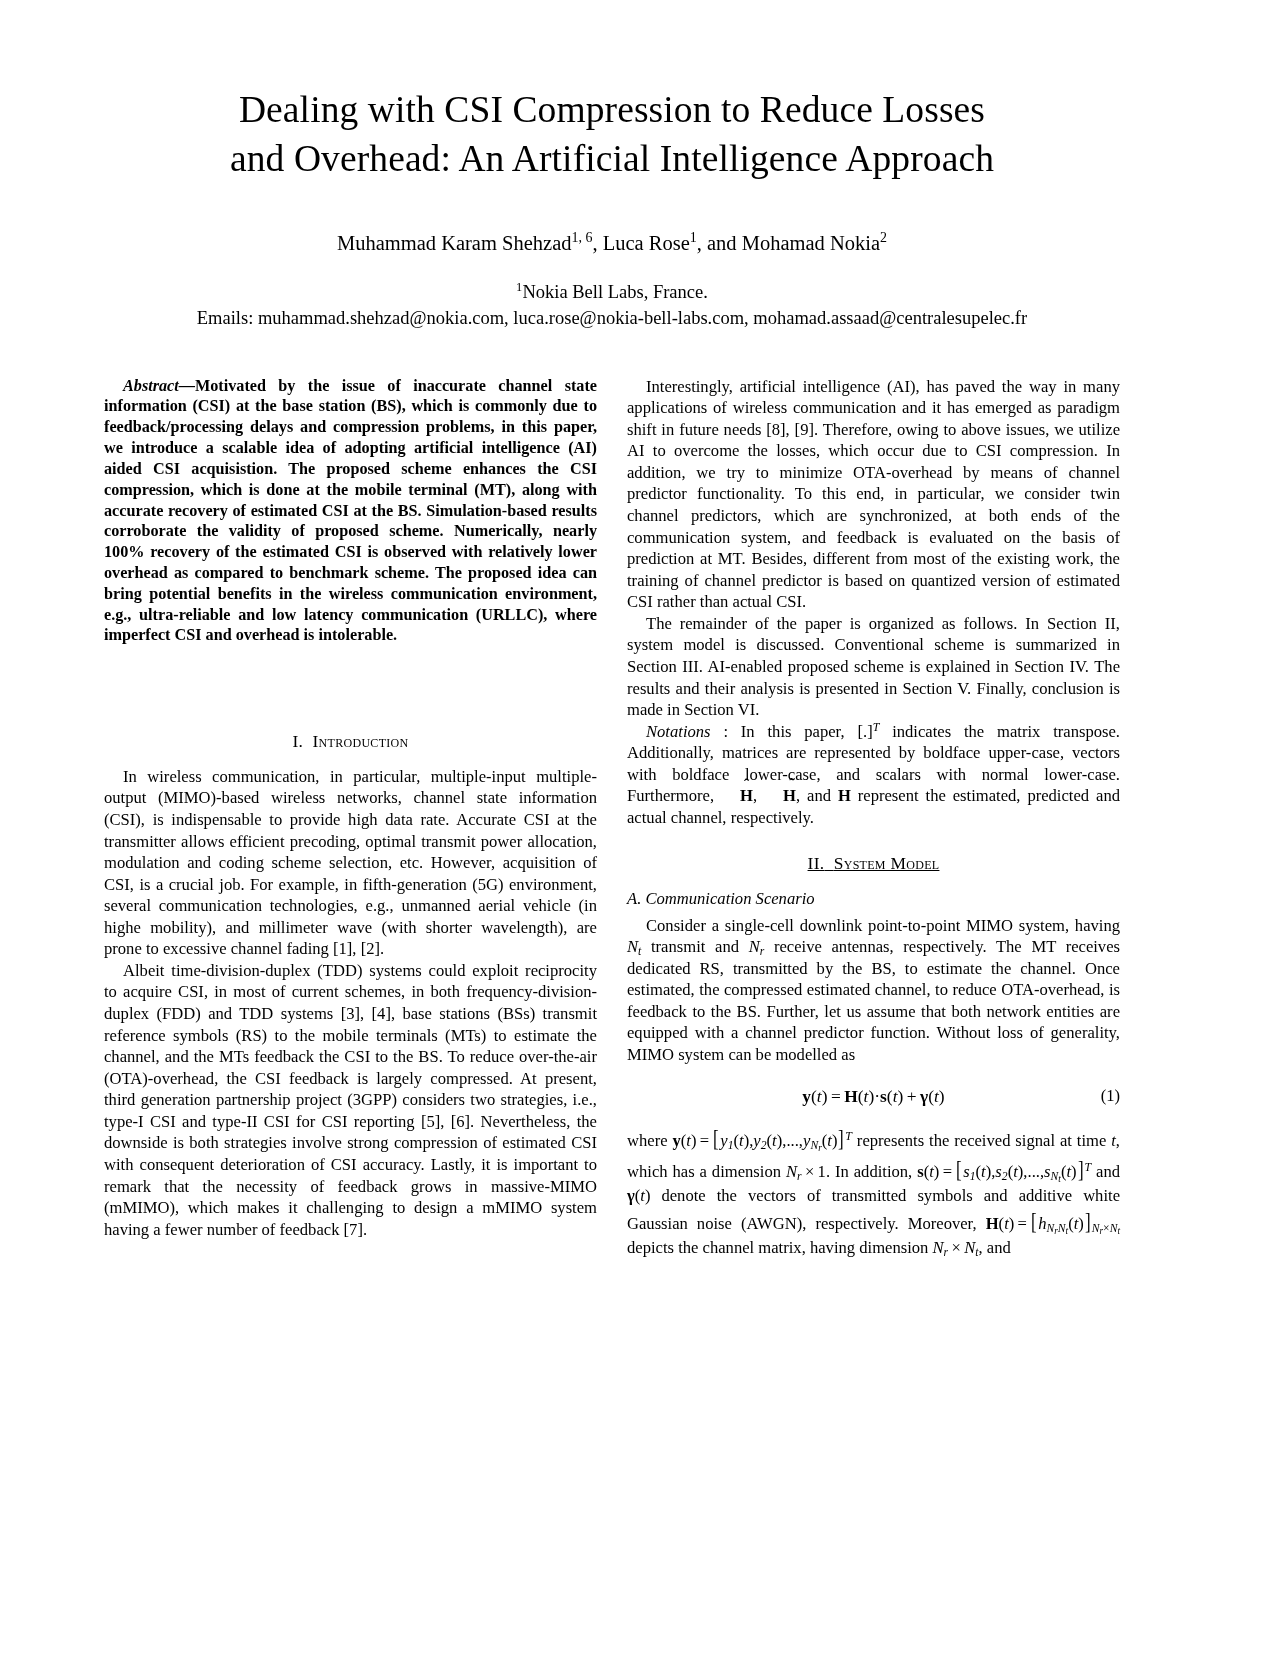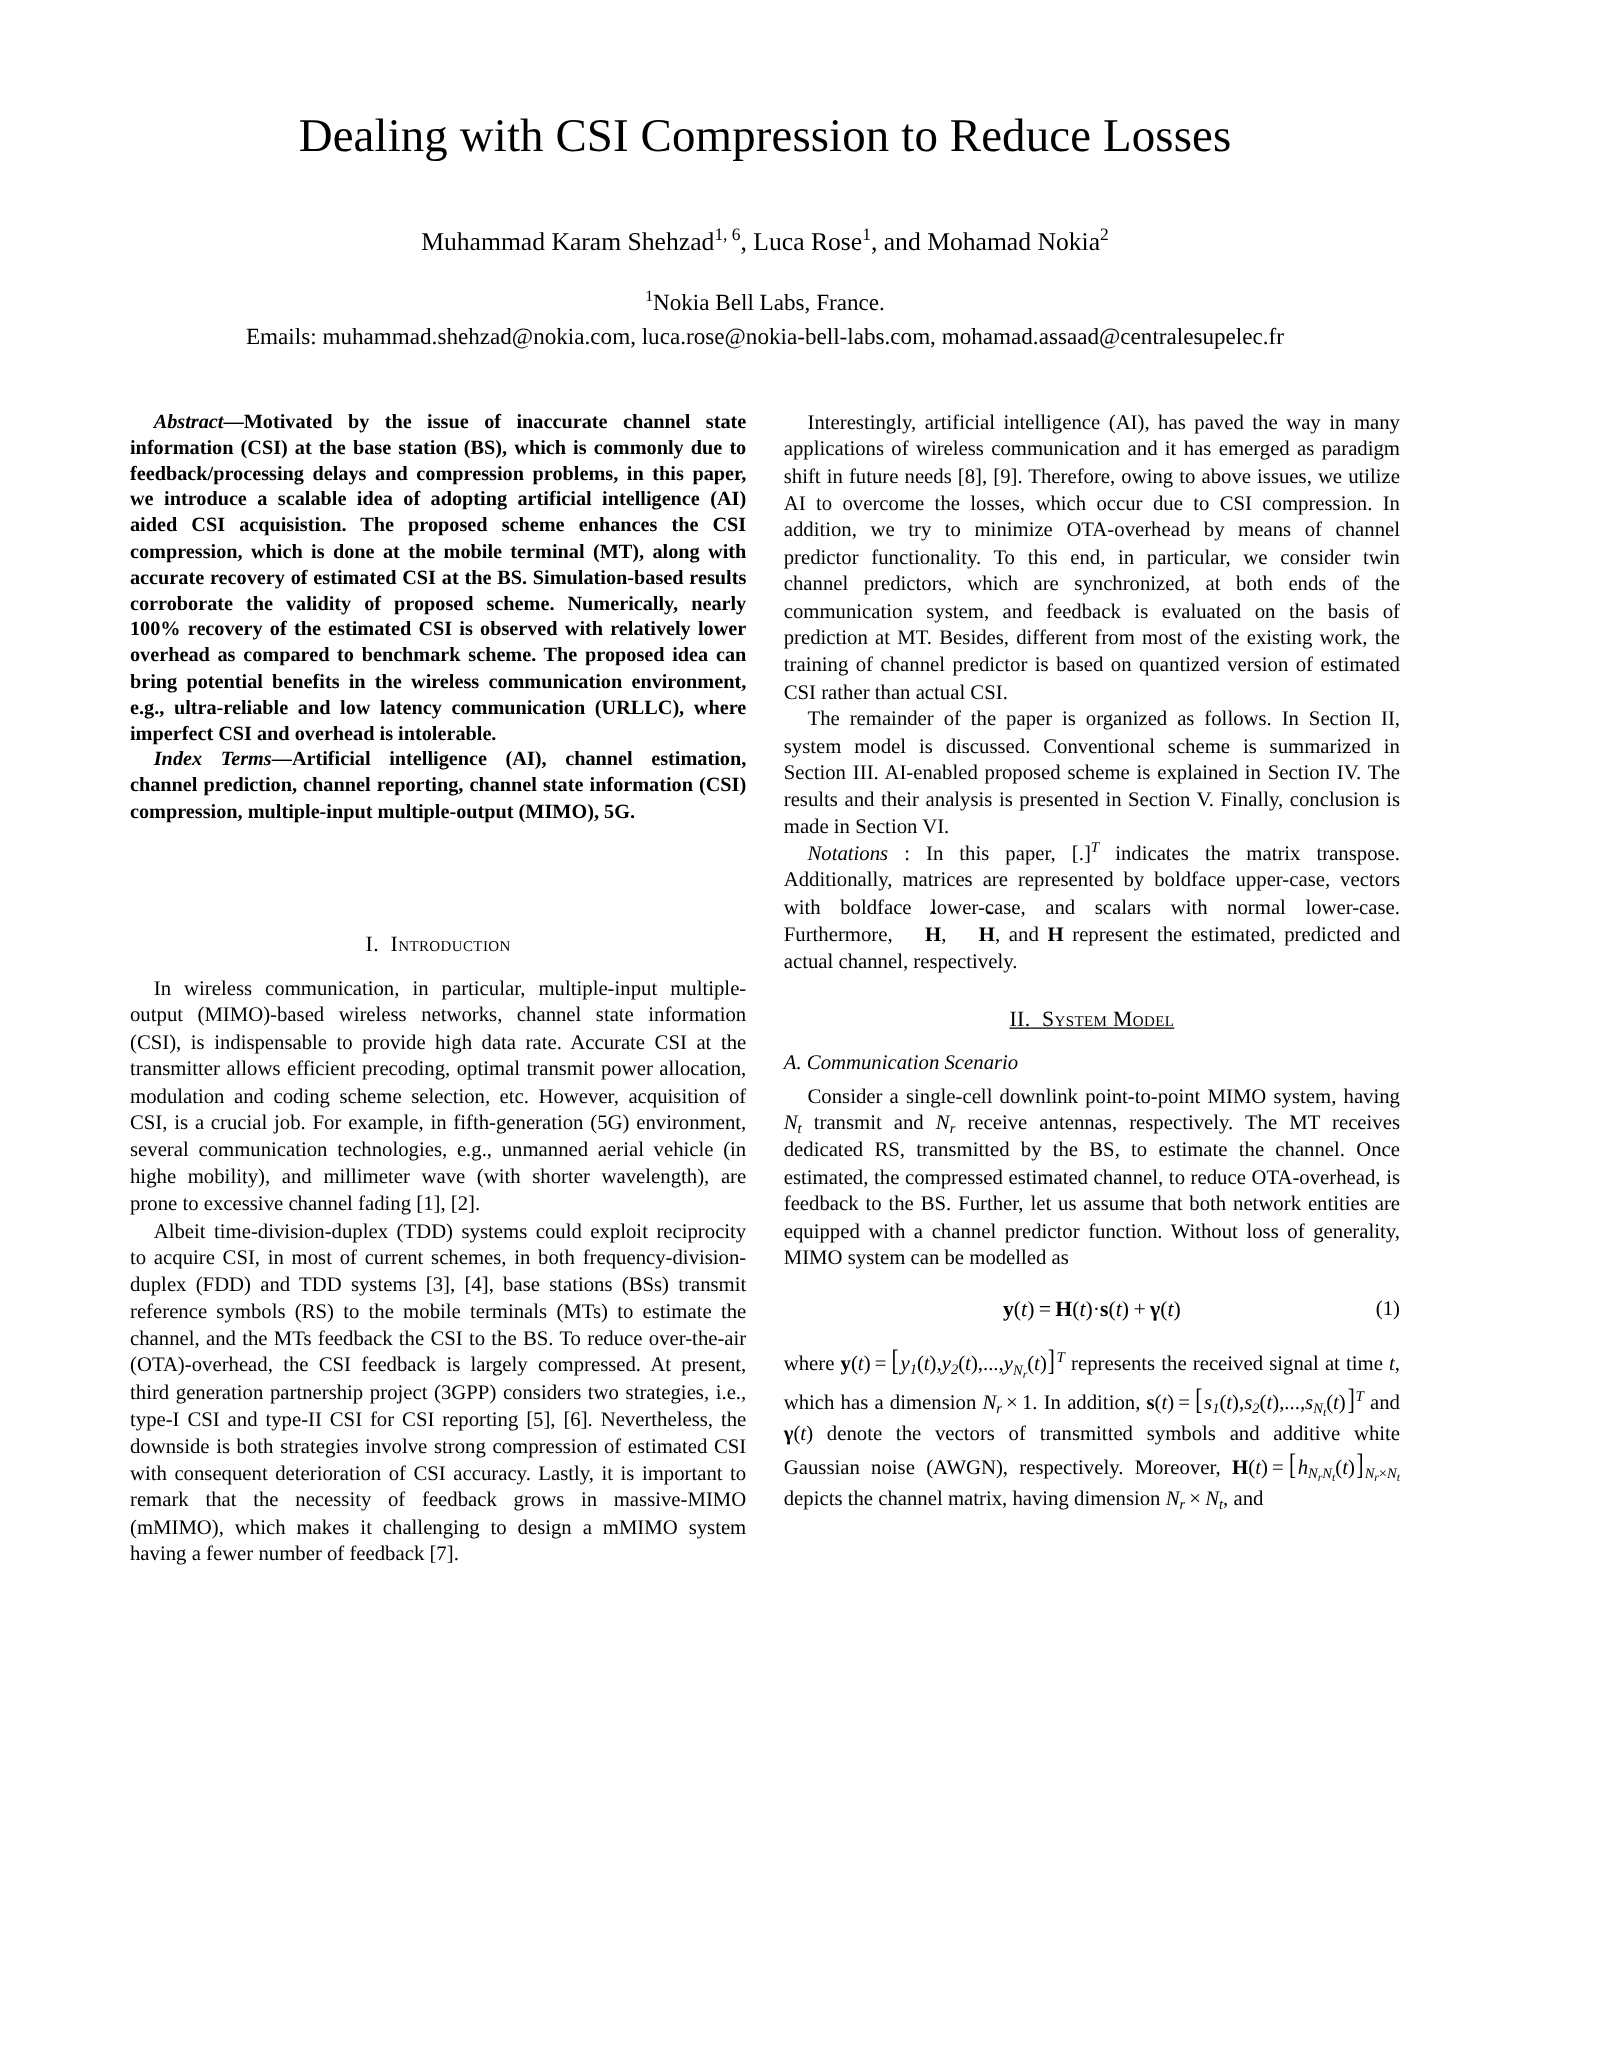--- a/index.html
+++ b/index.html
@@ -142,38 +142,38 @@
   }
 </style>
 </head>
 <body>
 
 <div class="page">
   <div class="inner">
 
     <h1 class="title">
       <span>Dealing with CSI Compression to Reduce Losses</span><br>
+      <span>and Overhead: An Artificial Intelligence Approach</span>
     </h1>
 
     <div class="authors">
       <span>Muhammad Karam Shehzad</span><sup>1, 6</sup><span>, Luca Rose</span><sup>1</sup><span>, and Mohamad Nokia</span><sup>2</sup>
     </div>
 
     <div class="affil">
       <span class="ln"><sup>1</sup><span>Nokia Bell Labs, France.</span></span>
       <span class="ln">Emails: muhammad.shehzad@nokia.com, luca.rose@nokia-bell-labs.com, mohamad.assaad@centralesupelec.fr</span>
     </div>
 
     <div class="columns">
 
       <div class="col">
 
         <p class="abstract"><span class="lead">Abstract</span><span>—</span><span>Motivated by the issue of inaccurate channel state information (CSI) at the base station (BS), which is commonly due to feedback/processing delays and compression problems, in this paper, we introduce a scalable idea of adopting artificial intelligence (AI) aided CSI acquisistion. The proposed scheme enhances the CSI compression, which is done at the mobile terminal (MT), along with accurate recovery of estimated CSI at the BS. Simulation-based results corroborate the validity of proposed scheme. Numerically, nearly 100% recovery of the estimated CSI is observed with relatively lower overhead as compared to benchmark scheme. The proposed idea can bring potential benefits in the wireless communication environment, e.g., ultra-reliable and low latency communication (URLLC), where imperfect CSI and overhead is intolerable.</span></p>
 
-        <p class="abstract"><span class="lead">Index Terms</span><span>—</span><span>Artificial intelligence (AI), channel estimation, channel prediction, channel reporting, channel state information (CSI) compression, multiple-input multiple-output (MIMO), 5G.</span></p>
 
         <div class="gap-intro"></div>
 
         <div class="section-head"><span>I.</span>&nbsp;&nbsp;<span>Introduction</span></div>
 
         <p>In wireless communication, in particular, multiple-input multiple-output (MIMO)-based wireless networks, channel state information (CSI), is indispensable to provide high data rate. Accurate CSI at the transmitter allows efficient precoding, optimal transmit power allocation, modulation and coding scheme selection, etc. However, acquisition of CSI, is a crucial job. For example, in fifth-generation (5G) environment, several communication technologies, e.g., unmanned aerial vehicle (in highe mobility), and millimeter wave (with shorter wavelength), are prone to excessive channel fading [1], [2].</p>
         <p>Albeit time-division-duplex (TDD) systems could exploit reciprocity to acquire CSI, in most of current schemes, in both frequency-division-duplex (FDD) and TDD systems [3], [4], base stations (BSs) transmit reference symbols (RS) to the mobile terminals (MTs) to estimate the channel, and the MTs feedback the CSI to the BS. To reduce over-the-air (OTA)-overhead, the CSI feedback is largely compressed. At present, third generation partnership project (3GPP) considers two strategies, i.e., type-I CSI and type-II CSI for CSI reporting [5], [6]. Nevertheless, the downside is both strategies involve strong compression of estimated CSI with consequent deterioration of CSI accuracy. Lastly, it is important to remark that the necessity of feedback grows in massive-MIMO (mMIMO), which makes it challenging to design a mMIMO system having a fewer number of feedback [7].</p>
 
       </div>
 

